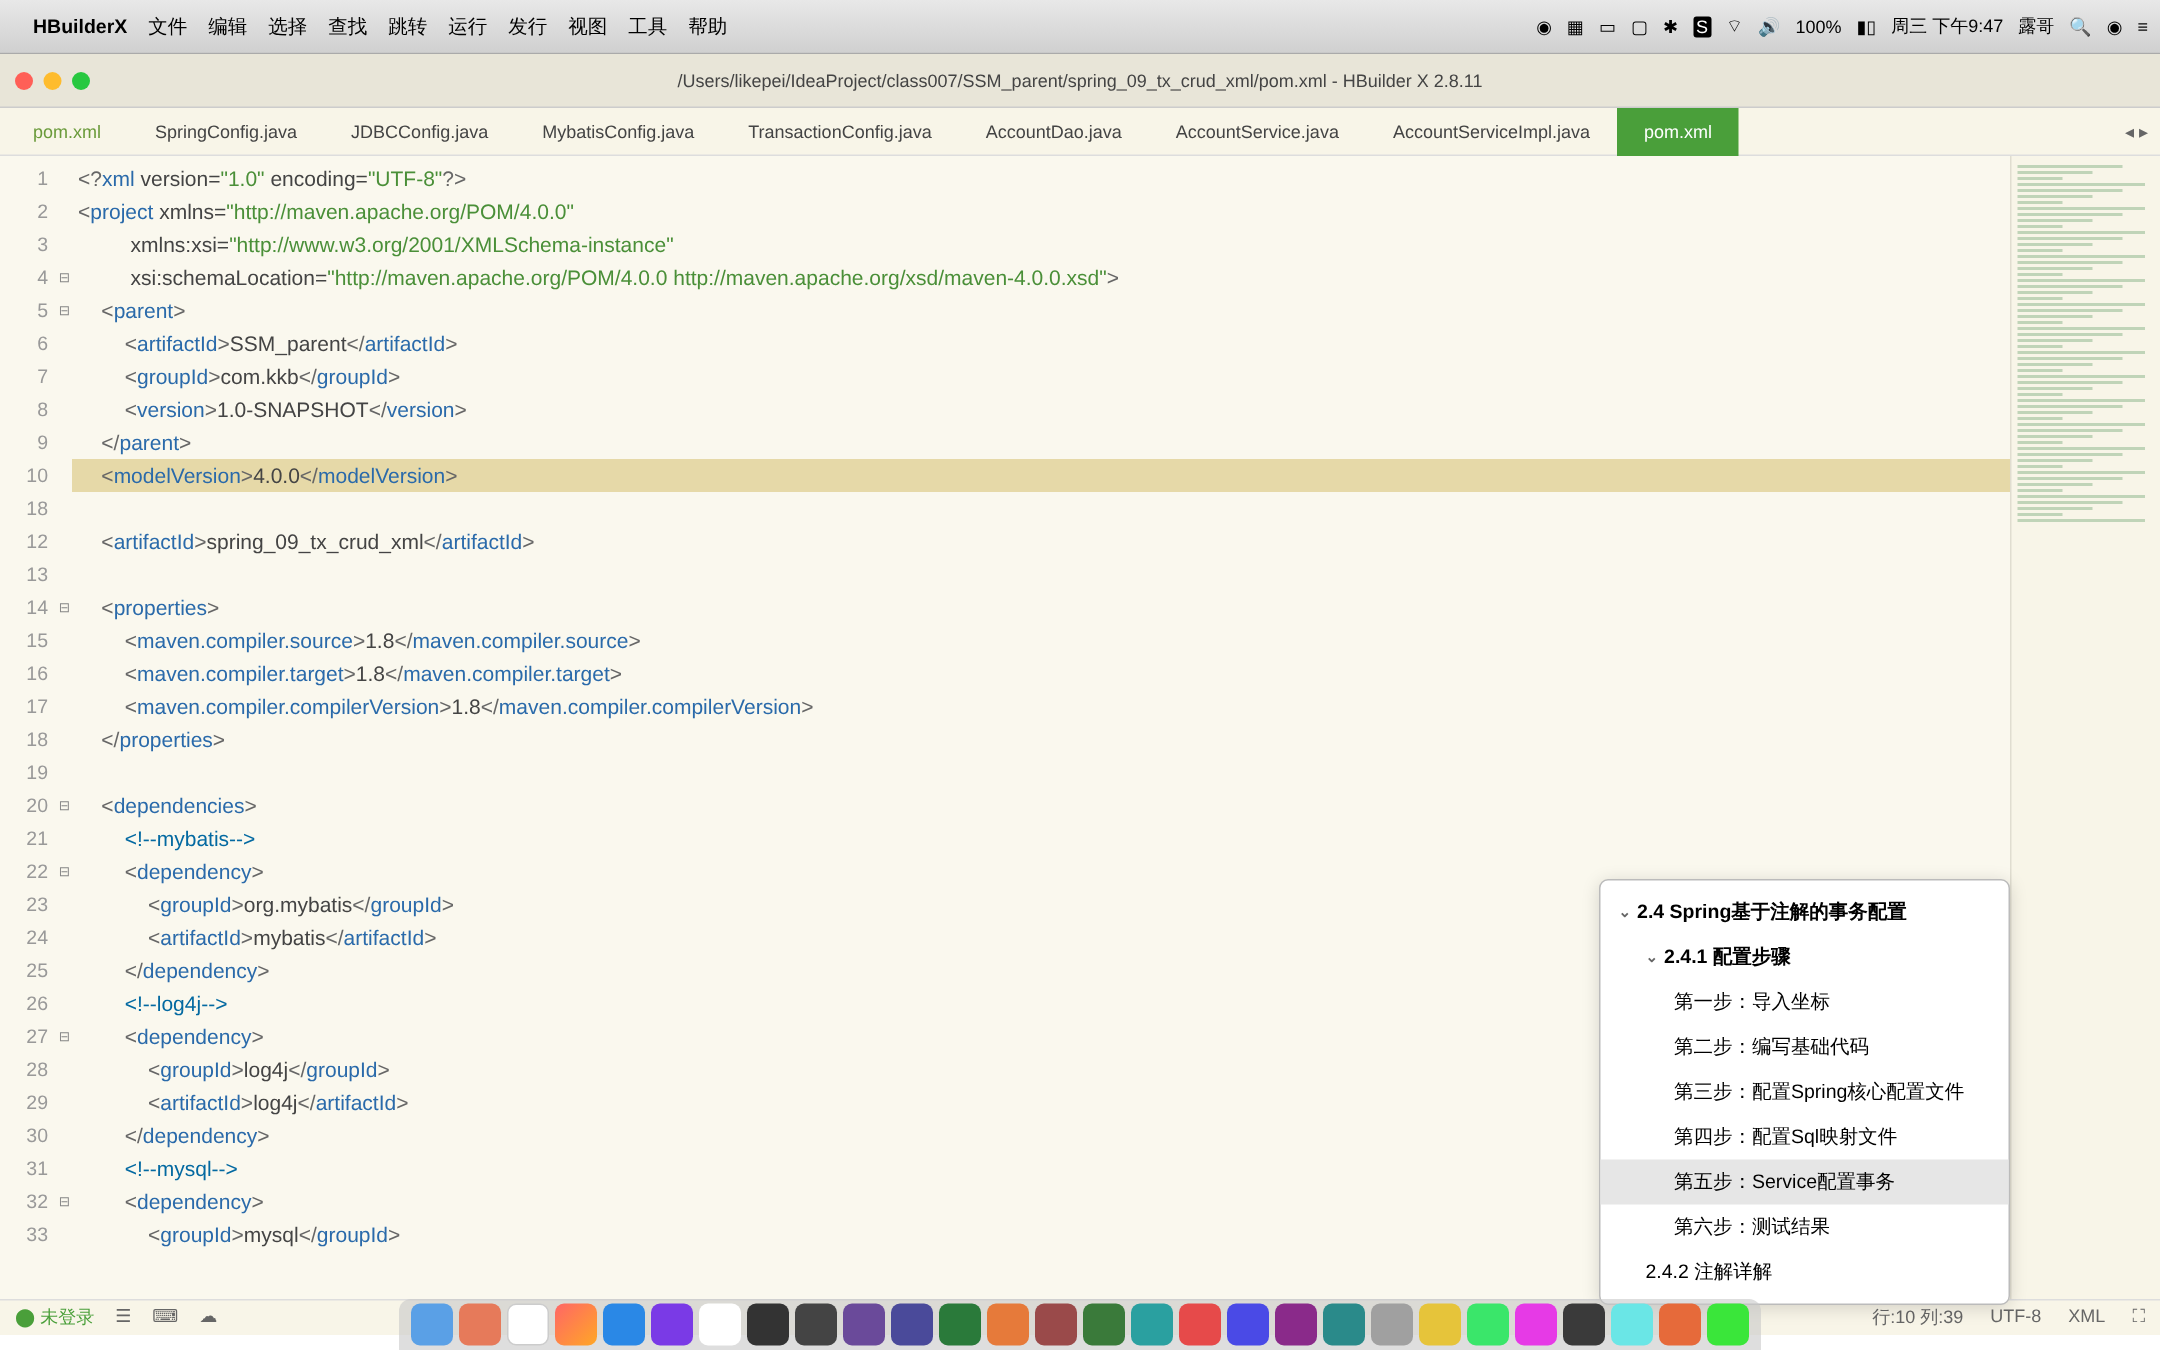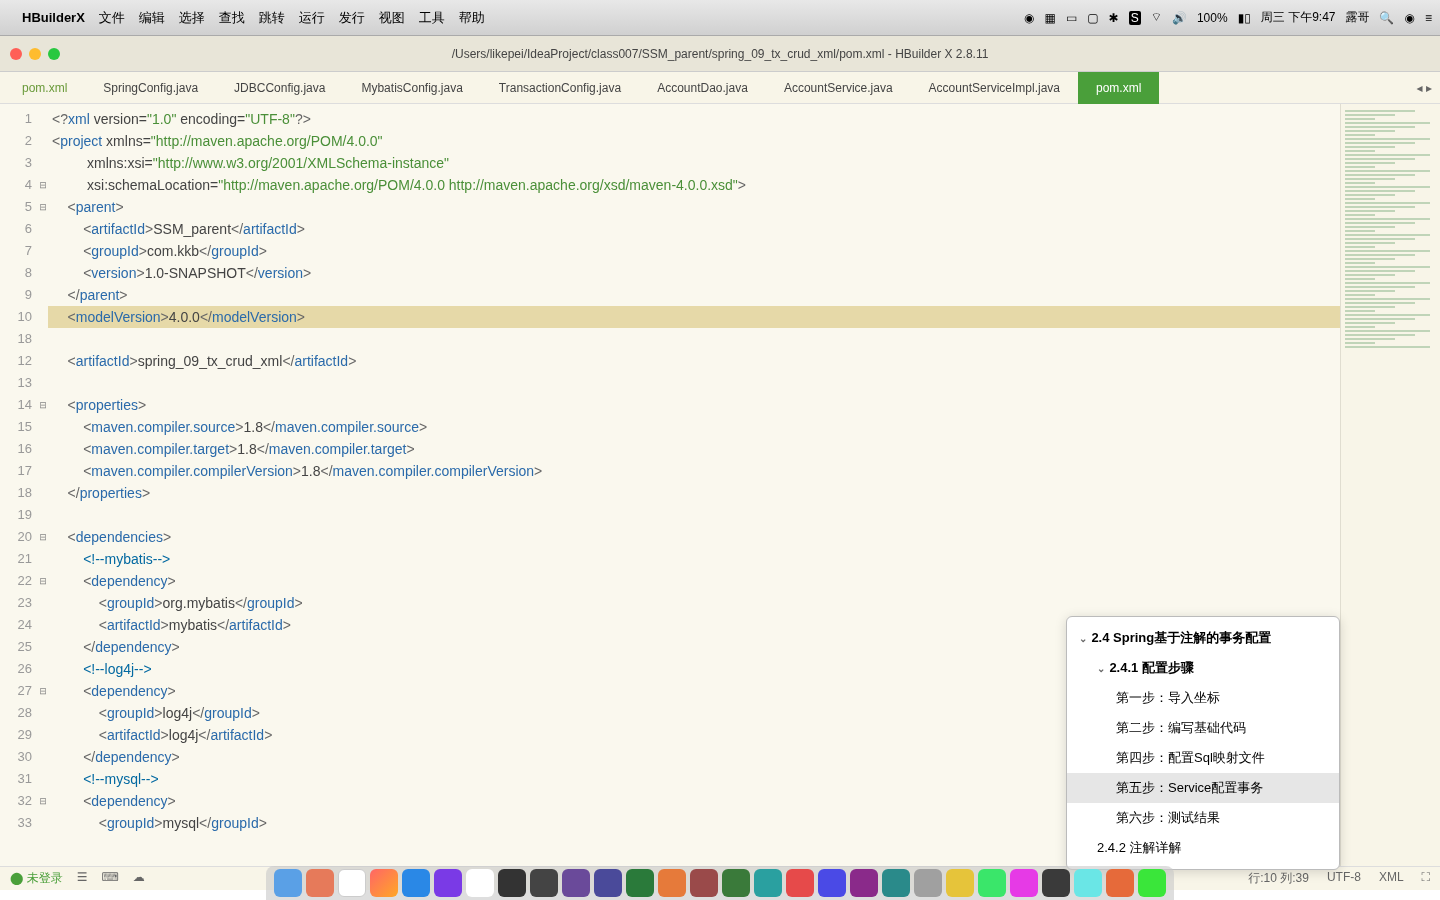--- a/index.html
+++ b/index.html
@@ -243,20 +243,21 @@
   <div class="row bold">
       <span class="chev">⌄</span>
       <span>2.4 Spring基于注解的事务配置</span>
     </div>
   <div class="row bold sub">
       <span class="chev">⌄</span>
       <span>2.4.1 配置步骤</span>
     </div>
   <div class="row sub2">第一步：导入坐标</div>
   <div class="row sub2">第二步：编写基础代码</div>
+  <div class="row sub2">第三步：配置Spring核心配置文件</div>
   <div class="row sub2">第四步：配置Sql映射文件</div>
   <div class="row sub2 sel">第五步：Service配置事务</div>
   <div class="row sub2">第六步：测试结果</div>
   <div class="row sub">2.4.2 注解详解</div>
 </div>
 
 <div class="statusbar">
   <div class="left">
     <span class="g">⬤ <span>未登录</span></span>
     <span>☰</span>

